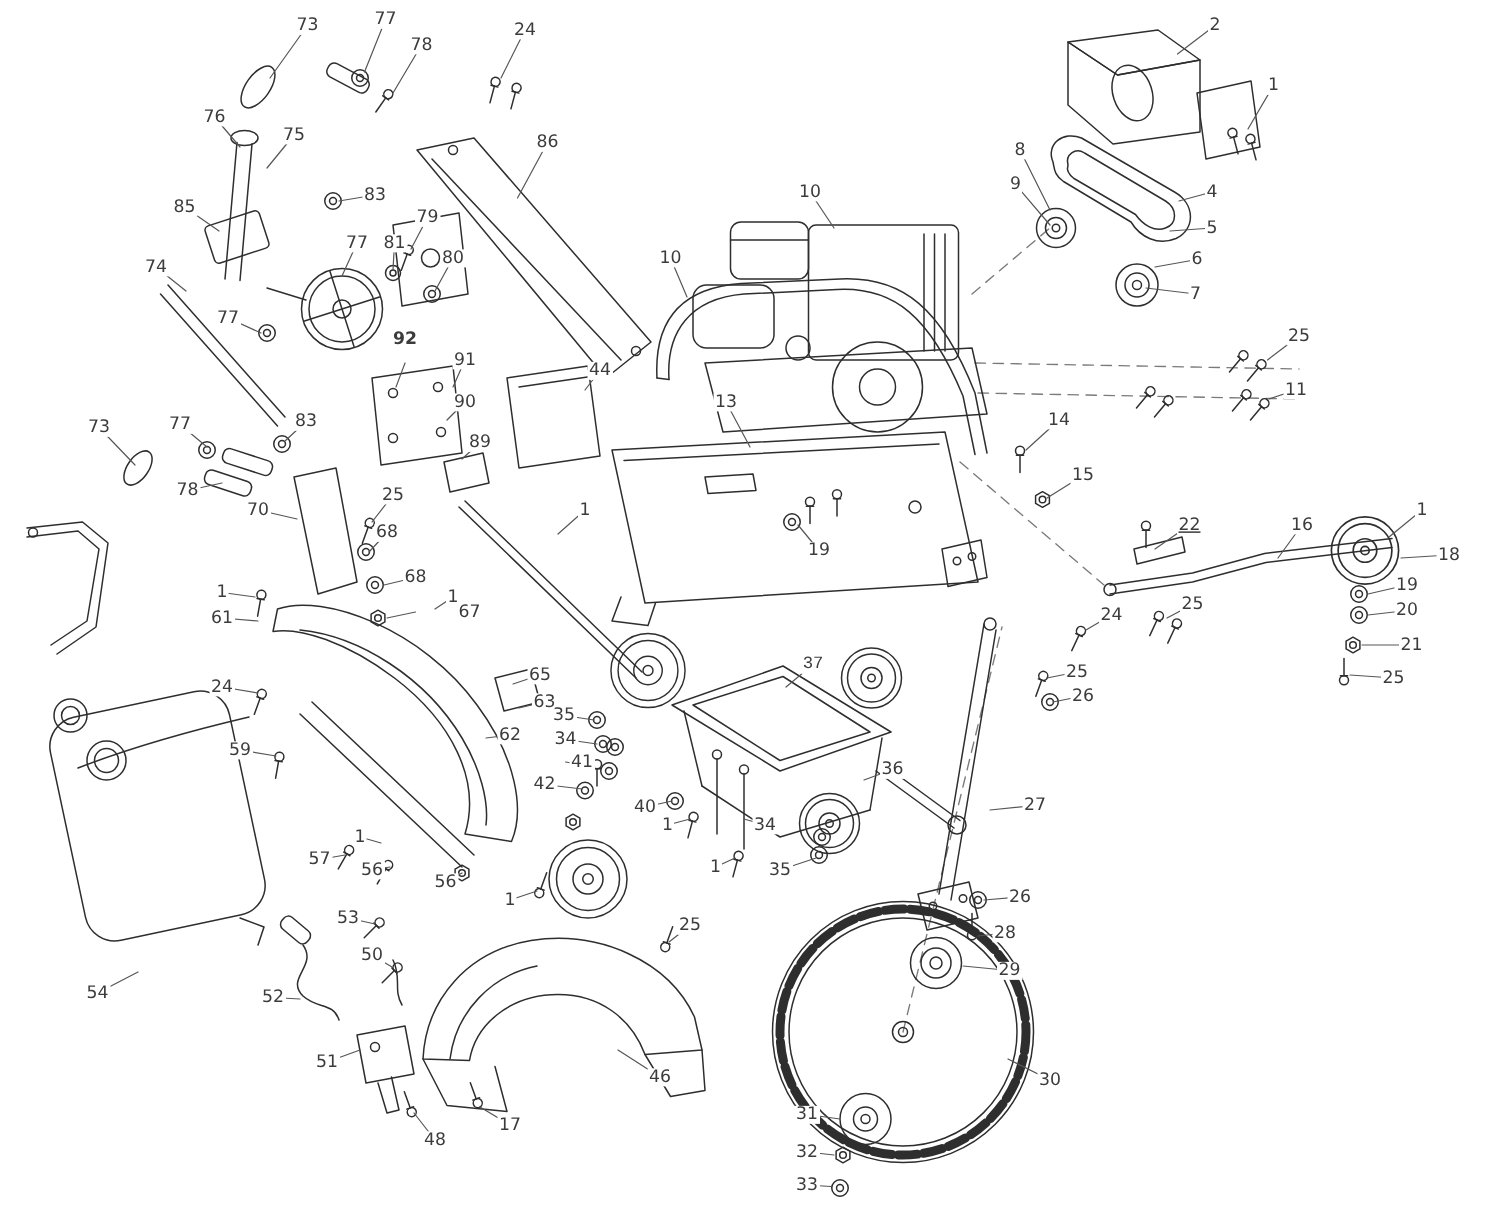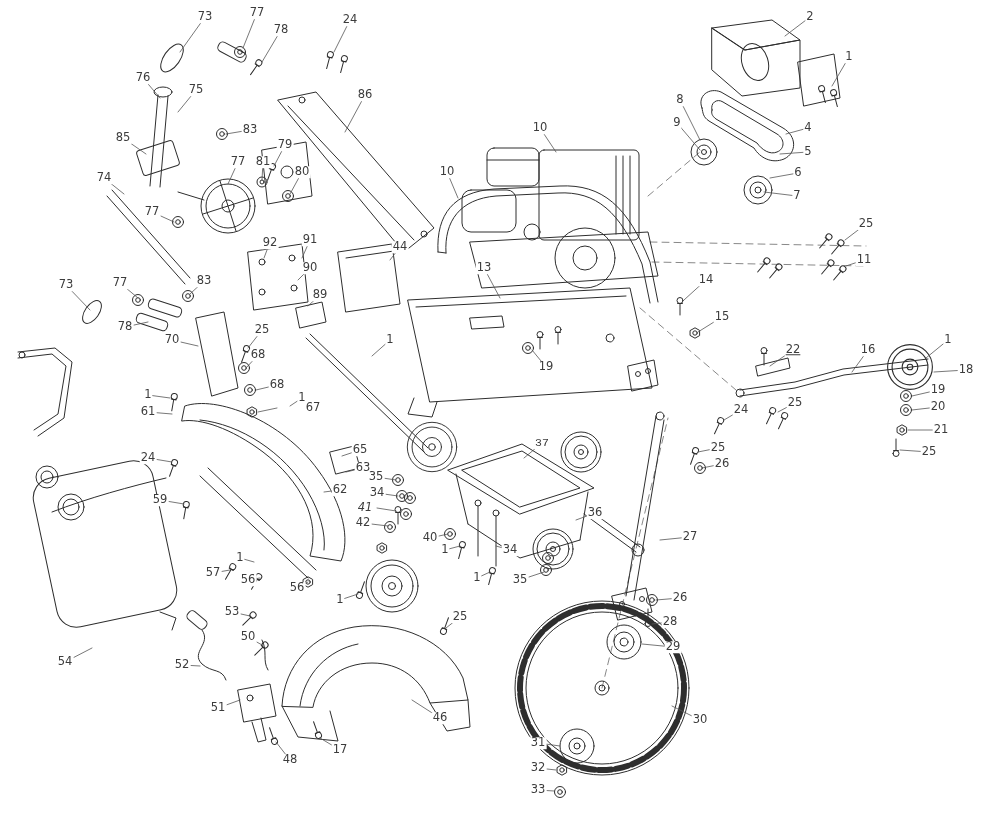--- a/index.html
+++ b/index.html
@@ -459,21 +459,21 @@
       <span class="callout" style="left: 810px; top: 17px;">2</span>
       <span class="callout" style="left: 849px; top: 57px;">1</span>
       <span class="callout" style="left: 680px; top: 100px;">8</span>
       <span class="callout" style="left: 677px; top: 123px;">9</span>
       <span class="callout" style="left: 808px; top: 128px;">4</span>
       <span class="callout" style="left: 808px; top: 152px;">5</span>
       <span class="callout" style="left: 798px; top: 173px;">6</span>
       <span class="callout" style="left: 797px; top: 196px;">7</span>
       <span class="callout" style="left: 866px; top: 224px;">25</span>
       <span class="callout" style="left: 864px; top: 260px;">11</span>
-      <span class="callout" style="left: 270px; top: 243px;">92</span>
+      <span class="callout" style="left: 270px; top: 226px; font-weight: bold;">92</span>
       <span class="callout" style="left: 310px; top: 240px;">91</span>
       <span class="callout" style="left: 400px; top: 247px;">44</span>
       <span class="callout" style="left: 484px; top: 268px;">13</span>
       <span class="callout" style="left: 310px; top: 268px;">90</span>
       <span class="callout" style="left: 320px; top: 295px;">89</span>
       <span class="callout" style="left: 706px; top: 280px;">14</span>
       <span class="callout" style="left: 722px; top: 317px;">15</span>
       <span class="callout" style="left: 66px; top: 285px;">73</span>
       <span class="callout" style="left: 120px; top: 283px;">77</span>
       <span class="callout" style="left: 204px; top: 281px;">83</span>
@@ -501,21 +501,21 @@
       <span class="callout" style="left: 360px; top: 450px;">65</span>
       <span class="callout" style="left: 542px; top: 443px; font-family: Liberation Mono, monospace;">37</span>
       <span class="callout" style="left: 718px; top: 448px;">25</span>
       <span class="callout" style="left: 722px; top: 464px;">26</span>
       <span class="callout" style="left: 148px; top: 458px;">24</span>
       <span class="callout" style="left: 363px; top: 468px;">63</span>
       <span class="callout" style="left: 376px; top: 477px;">35</span>
       <span class="callout" style="left: 340px; top: 490px;">62</span>
       <span class="callout" style="left: 377px; top: 493px;">34</span>
       <span class="callout" style="left: 160px; top: 500px;">59</span>
-      <span class="callout" style="left: 365px; top: 508px; font-style: italic;">41</span>
+      <span class="callout" style="left: 388px; top: 508px;">41</span>
       <span class="callout" style="left: 363px; top: 523px;">42</span>
       <span class="callout" style="left: 430px; top: 538px;">40</span>
       <span class="callout" style="left: 445px; top: 550px;">1</span>
       <span class="callout" style="left: 510px; top: 550px;">34</span>
       <span class="callout" style="left: 595px; top: 513px;">36</span>
       <span class="callout" style="left: 690px; top: 537px;">27</span>
       <span class="callout" style="left: 213px; top: 573px;">57</span>
       <span class="callout" style="left: 240px; top: 558px;">1</span>
       <span class="callout" style="left: 248px; top: 580px;">56</span>
       <span class="callout" style="left: 297px; top: 588px;">56</span>

